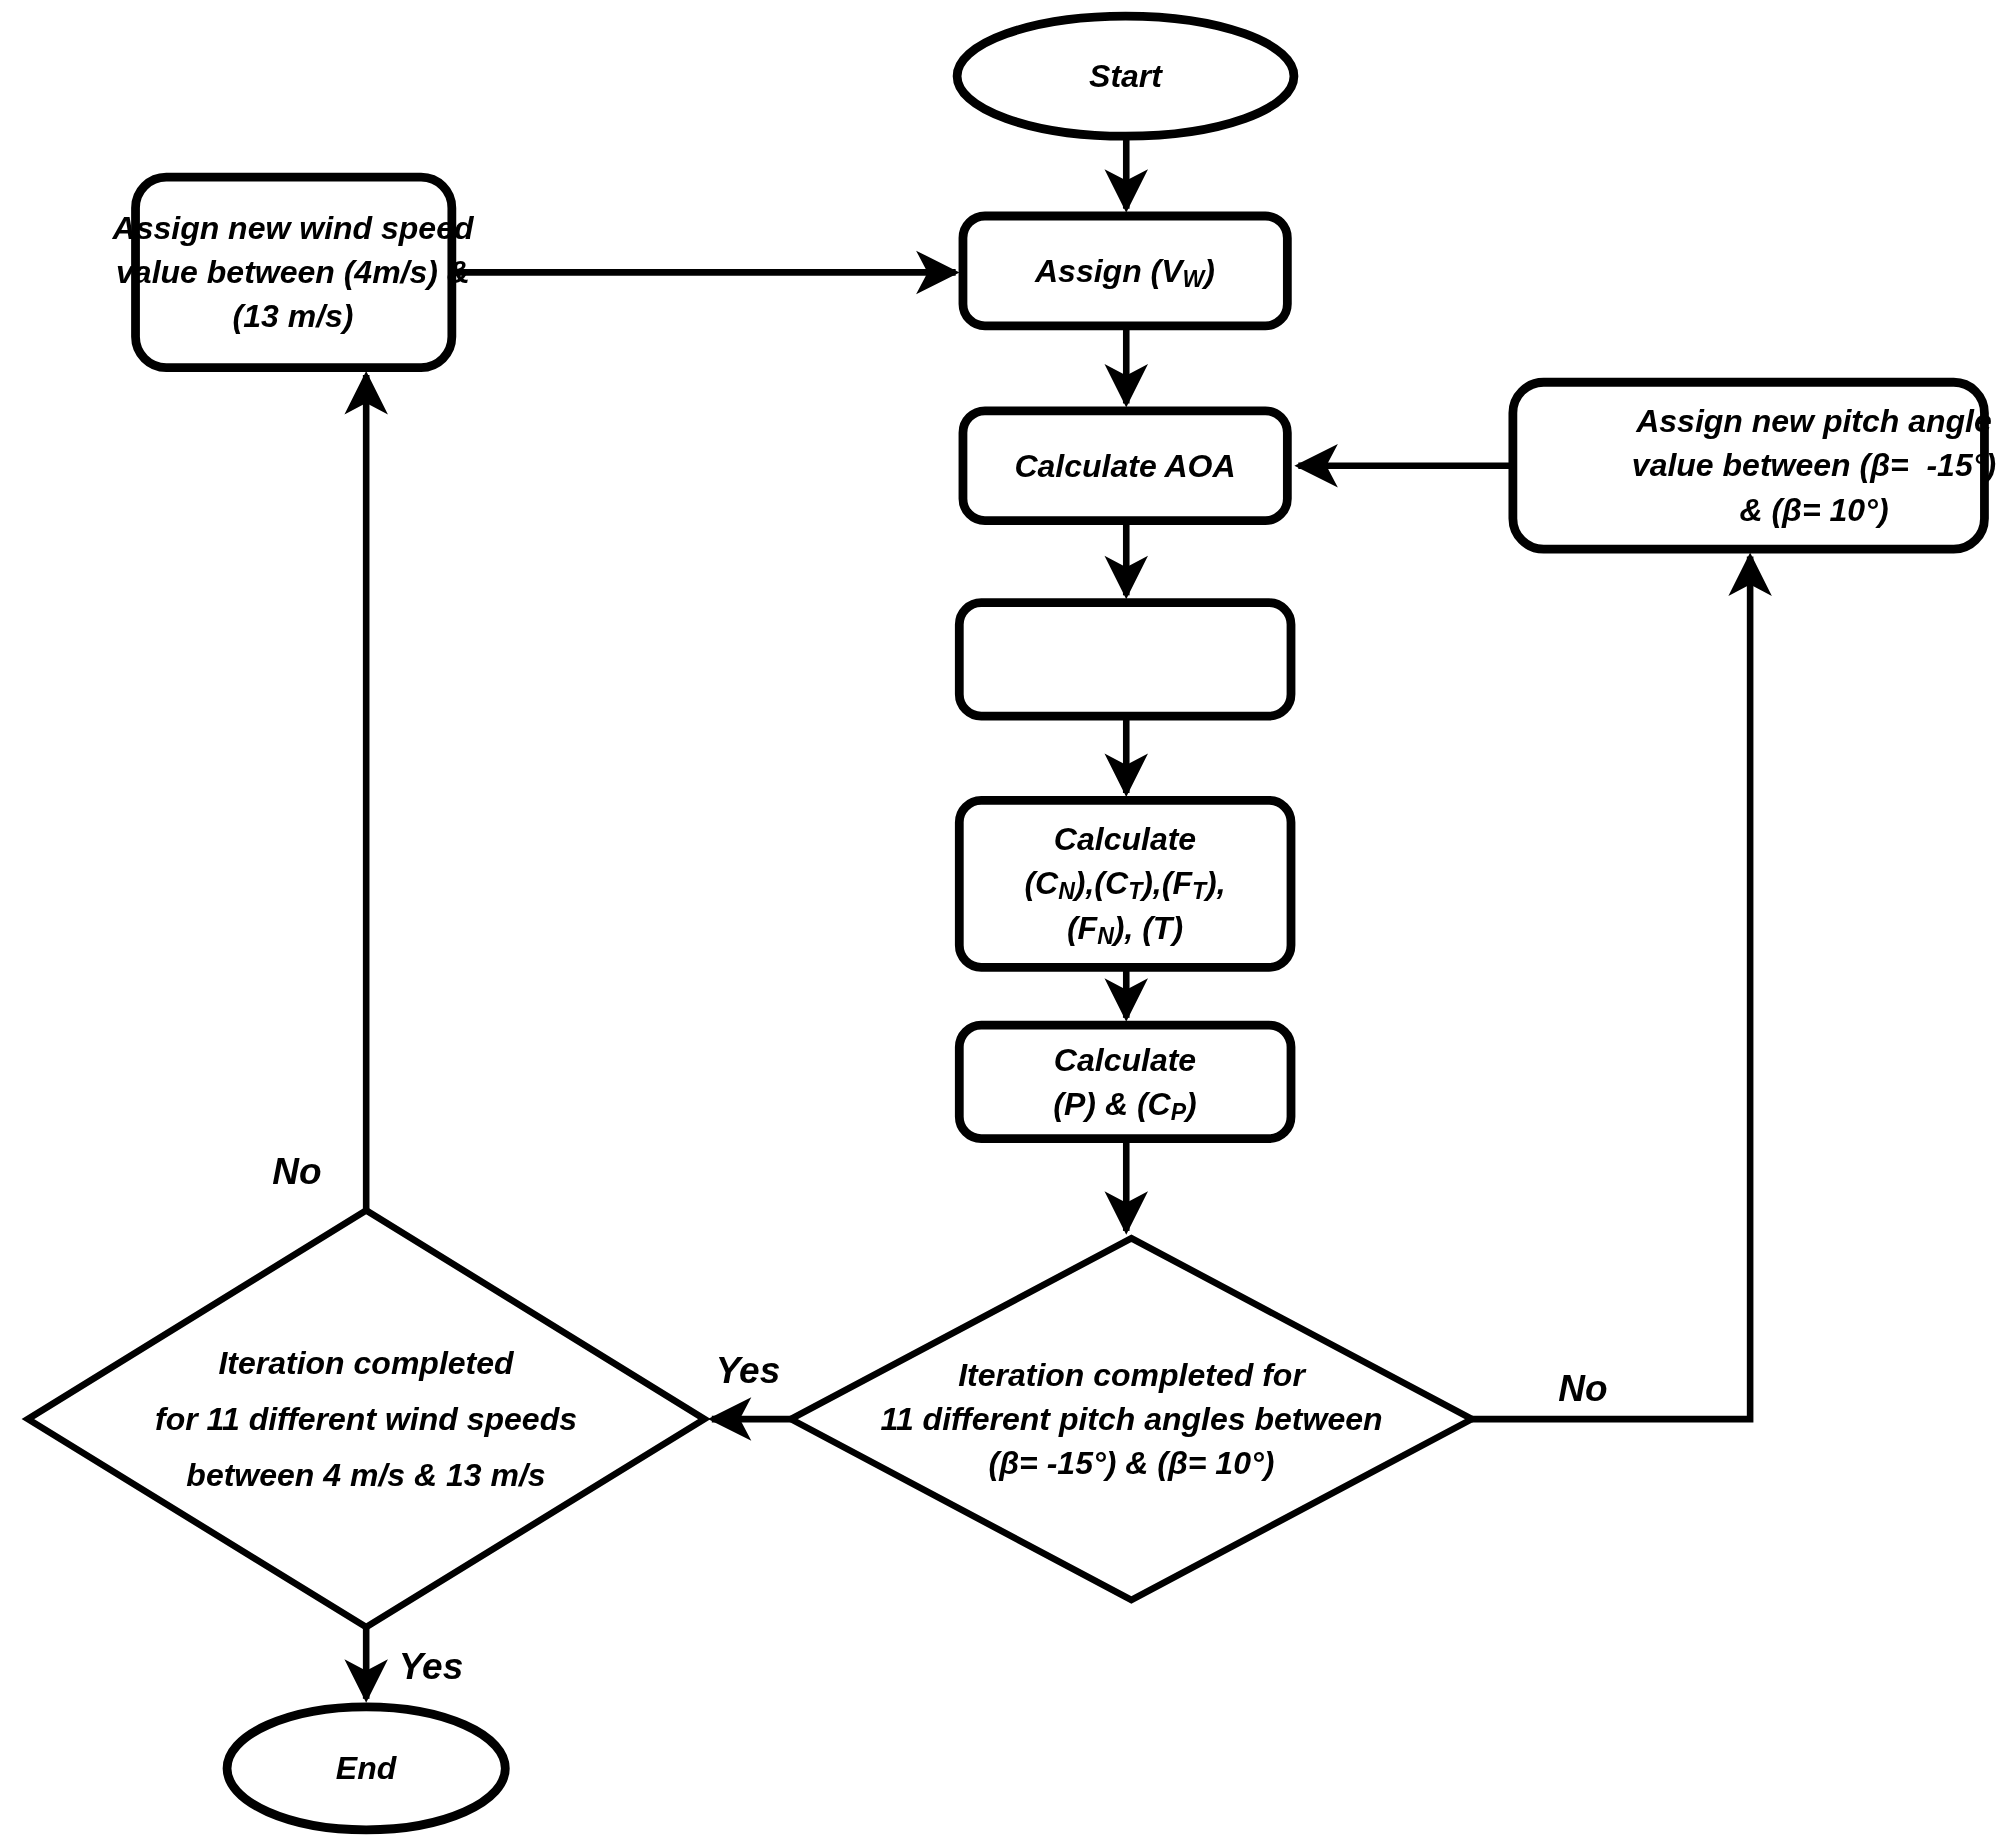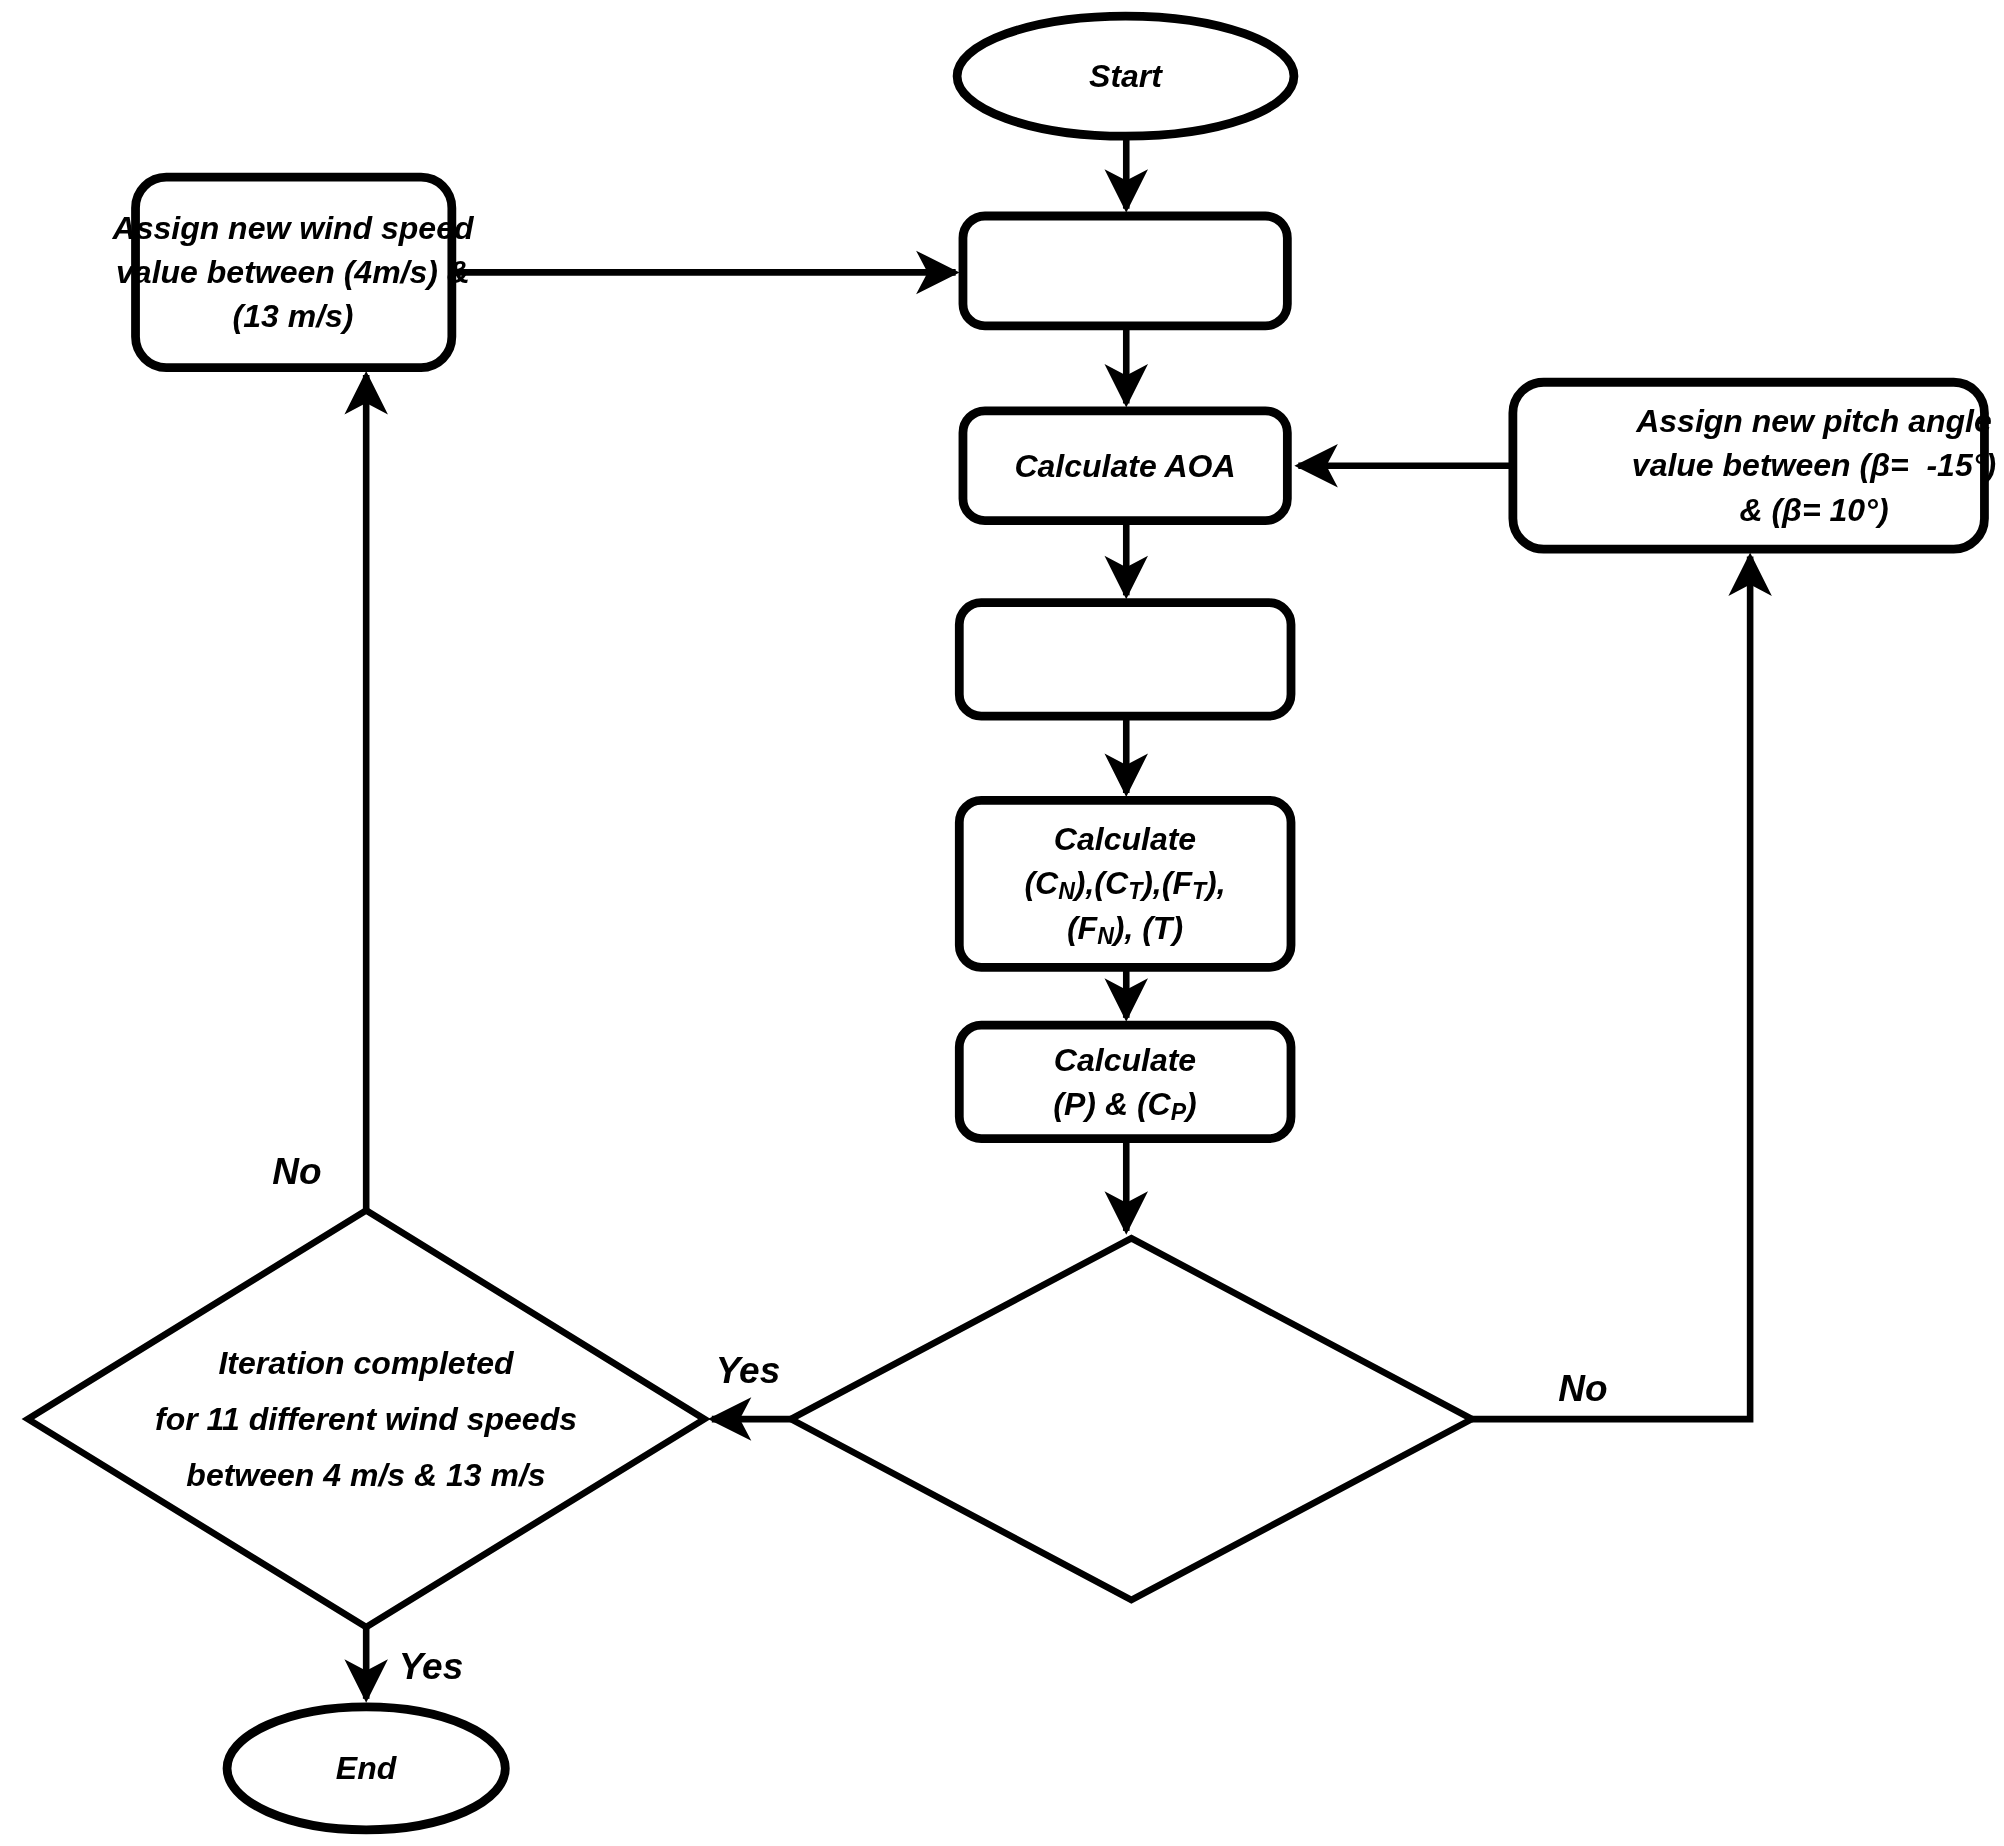--- a/index.html
+++ b/index.html
@@ -103,20 +103,23 @@
   <div class="node-label" style="left:957px; top:16px; width:337px; height:120px;">
     <span class="ln">Start</span>
   </div>
 
   <div class="node-label" style="left:135px; top:177px; width:316px; height:190px;">
     <span class="ln">Assign new wind speed</span>
     <span class="ln">value between (4m/s) &amp;</span>
     <span class="ln">(13 m/s)</span>
   </div>
 
+  <div class="node-label" style="left:963px; top:216px; width:324px; height:110px;">
+    <span class="ln"><span>Assign (V</span><sub class="fsub">W</sub><span>)</span></span>
+  </div>
 
   <div class="node-label" style="left:963px; top:411px; width:324px; height:110px;">
     <span class="ln">Calculate AOA</span>
   </div>
 
   <div class="node-label" style="left:1578px; top:382px; width:472px; height:167px;">
     <span class="ln">Assign new pitch angle</span>
     <span class="ln">value between (β=  -15°)</span>
     <span class="ln">&amp; (β= 10°)</span>
   </div>
@@ -126,20 +129,25 @@
     <span class="ln">Calculate</span>
     <span class="ln"><span>(C</span><sub class="fsub">N</sub><span>),(C</span><sub class="fsub">T</sub><span>),(F</span><sub class="fsub">T</sub><span>),</span></span>
     <span class="ln"><span>(F</span><sub class="fsub">N</sub><span>), (T)</span></span>
   </div>
 
   <div class="node-label" style="left:959px; top:1025px; width:332px; height:114px;">
     <span class="ln">Calculate</span>
     <span class="ln"><span>(P) &amp; (C</span><sub class="fsub">P</sub><span>)</span></span>
   </div>
 
+  <div class="node-label" style="left:853px; top:1340px; width:557px; height:158px;">
+    <span class="ln">Iteration completed for</span>
+    <span class="ln">11 different pitch angles between</span>
+    <span class="ln">(β= -15°) &amp; (β= 10°)</span>
+  </div>
 
   <div class="node-label" style="left:73px; top:1340px; width:586px; height:158px;gap:12px;">
     <span class="ln">Iteration completed</span>
     <span class="ln">for 11 different wind speeds</span>
     <span class="ln">between 4 m/s &amp; 13 m/s</span>
   </div>
 
   <div class="node-label" style="left:227px; top:1708px; width:278px; height:120px;">
     <span class="ln">End</span>
   </div>

